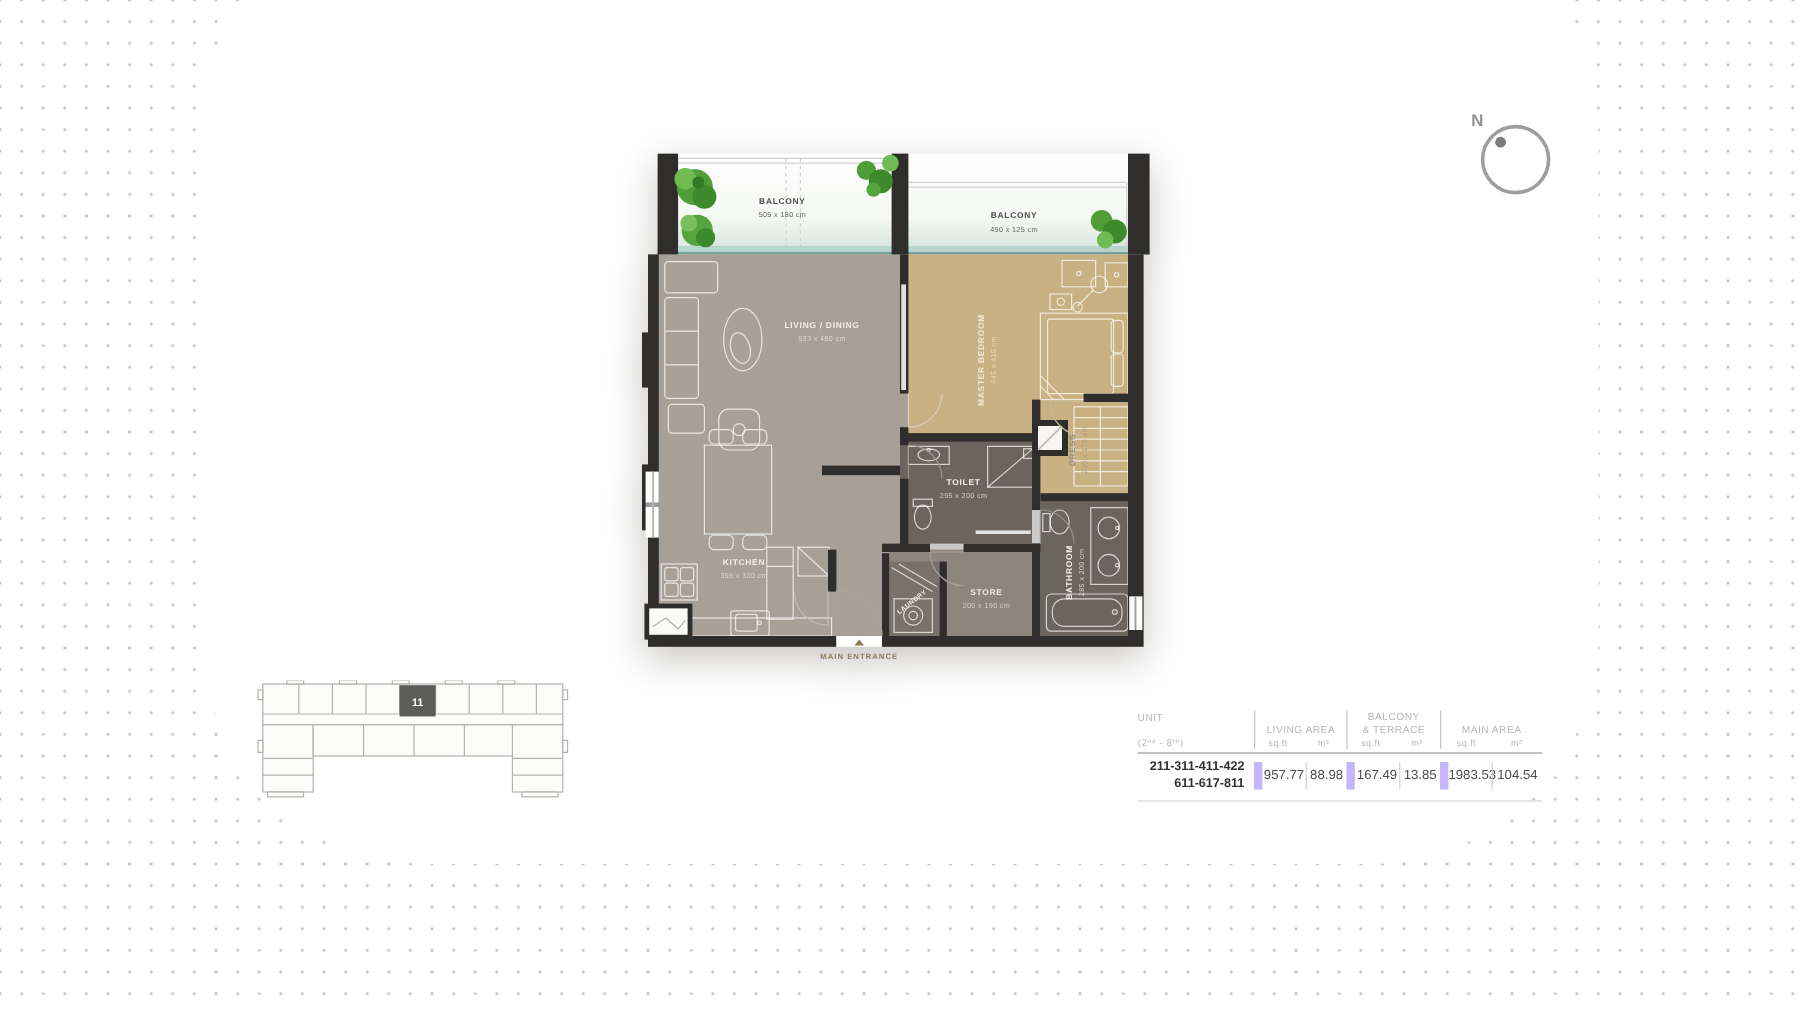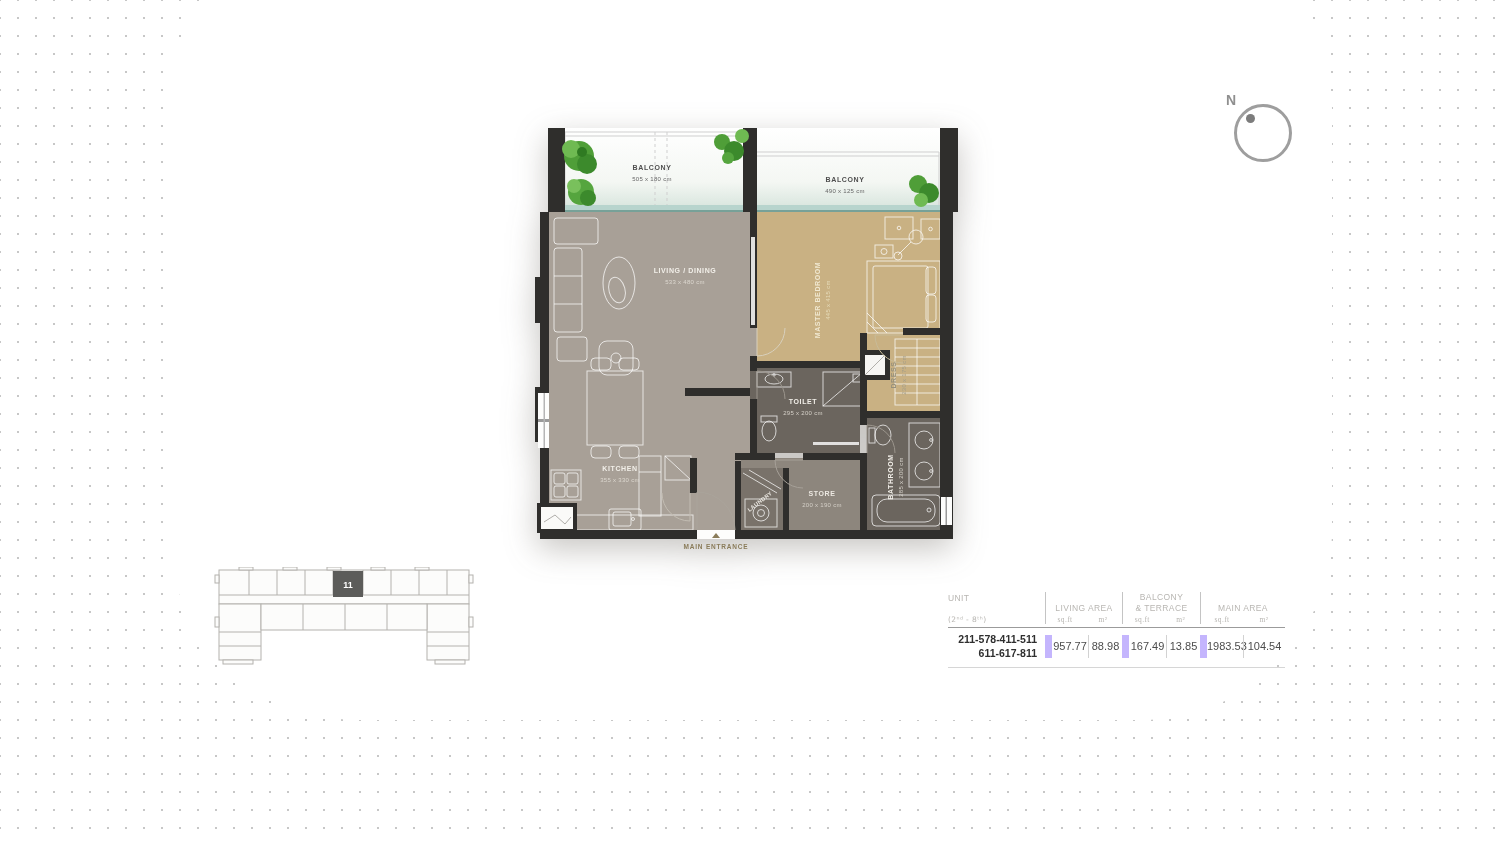--- a/index.html
+++ b/index.html
@@ -31,21 +31,21 @@
 
   
   .area-table{position:absolute;left:948px;top:592px;width:337px;color:#4c4c4c;}
   .at-header{display:grid;grid-template-columns:97px 77px 78px 85px;
         border-bottom:1px solid #9b9b9b;padding-bottom:3px;}
   .at-header .hcell{display:flex;flex-direction:column;justify-content:flex-end;
         text-align:center;color:#b8b6b2;letter-spacing:.4px;}
   .at-header .glabel{font-size:8.5px;line-height:1.25;}
   .at-header .unit-h{align-items:flex-start;padding-right:12px;}
   .at-header .range{font-family:"DejaVu Sans","Liberation Sans",sans-serif;font-size:7.5px;margin-top:12px;}
-  .units{display:flex;font-size:7.5px;margin-top:2px;font-family:Liberation Serif, serif;}
+  .units{display:flex;font-size:7.5px;margin-top:2px;}
   .units span{flex:1;text-align:center;}
   .hsep{border-left:1px solid #c4c4c4;}
   .at-row{display:grid;grid-template-columns:97px 43px 34px 44px 34px 43px 42px;
         align-items:center;border-bottom:1px solid #d6d6d6;padding:5px 0 6px 0;}
   .unit-cell{font-size:10.5px;font-weight:bold;color:#2f2f2f;text-align:right;
         padding-right:8px;line-height:1.3;}
   .val{font-size:11px;text-align:center;border-left:1px solid #d2d2d2;line-height:2.1;}
   .val.group{border-left:7px solid #c4b5fd;}
 </style>
 </head>
@@ -346,21 +346,21 @@
       <div class="hcell hsep">
         <div class="glabel">MAIN AREA</div>
         <div class="units">
           <span>sq.ft</span>
           <span>m²</span>
         </div>
       </div>
     </div>
     <div class="at-row">
       <div class="unit-cell">
-        <div>211-578-411-511</div>
+        <div>211-311-411-422</div>
         <div>611-617-811</div>
       </div>
       <div class="val group">957.77</div>
       <div class="val">88.98</div>
       <div class="val group">167.49</div>
       <div class="val">13.85</div>
       <div class="val group">1983.53</div>
       <div class="val">104.54</div>
     </div>
   </div>

